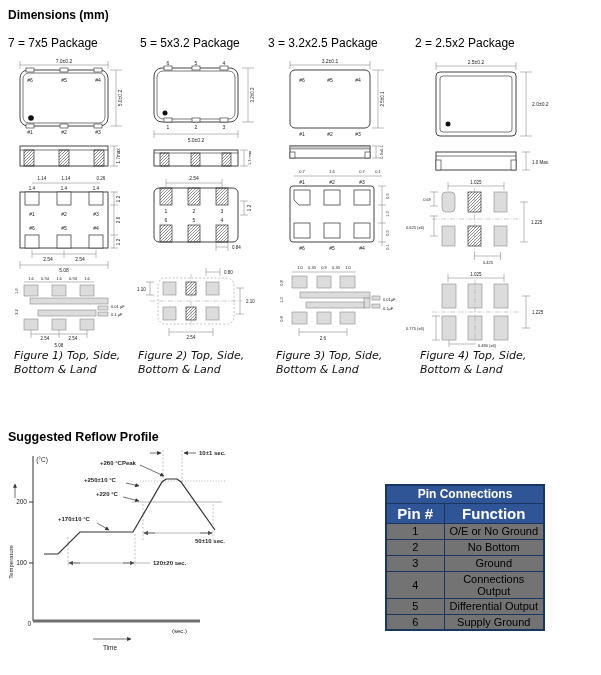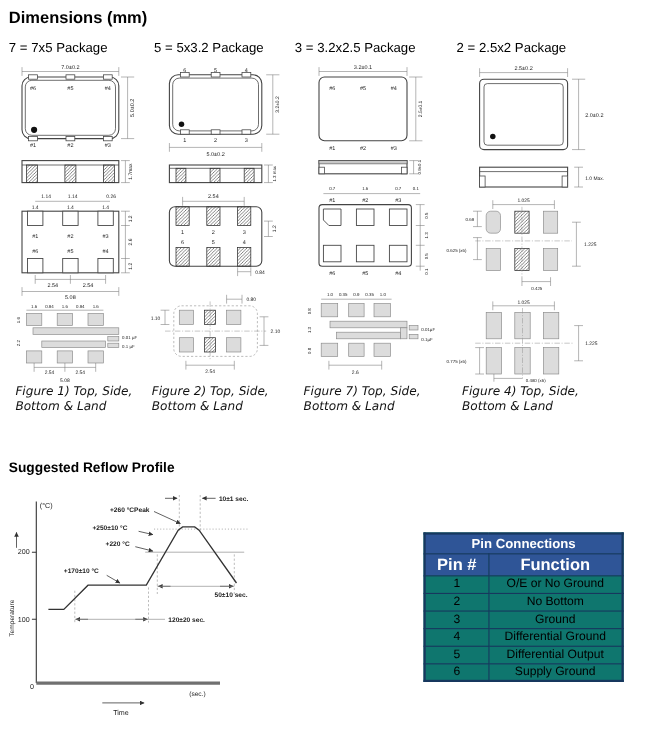--- a/index.html
+++ b/index.html
@@ -1,19 +1,19 @@
 <!DOCTYPE html>
 <html><head>
 <meta charset="utf-8">
 <style>
   *{margin:0;padding:0;box-sizing:border-box}
   html,body{background:#fff}
   body{width:601px;height:675px;position:relative;font-family:"Liberation Sans",sans-serif;color:#000;overflow:hidden}
   .abs{position:absolute}
-  .page-title{font-size:15px;font-weight:bold}
+  .page-title{font-size:12px;font-weight:bold}
   .pkg-header{font-size:12px;font-weight:normal;white-space:nowrap}
   .caption{font-size:11px;font-style:italic;line-height:1.3;font-family:"DejaVu Sans",sans-serif;color:#111}
   .section-title{font-size:12.5px;font-weight:bold}
   svg text{font-family:"Liberation Sans",sans-serif;fill:#222}
   .dimtxt{font-size:5px}
   .dimtxt45{font-size:4.5px}
   .dimtxt4{font-size:4px}
   .pintxt{font-size:5px}
   .oln{fill:#fff;stroke:#444;stroke-width:1}
   .oln2{fill:none;stroke:#444;stroke-width:0.7}
@@ -24,26 +24,26 @@
   .padw{fill:#fff;stroke:#444;stroke-width:0.8}
   .cl{stroke:#999;stroke-width:0.5;stroke-dasharray:5,1.5,1,1.5;fill:none}
   .dash{stroke:#999;stroke-width:0.6;stroke-dasharray:2,1.8;fill:none}
   .dots{stroke:#999;stroke-width:0.7;stroke-dasharray:1,1.8;fill:none}
   .profile{stroke:#333;stroke-width:1.2;fill:none}
   .ann{font-size:6px;font-weight:bold}
   .axis{stroke:#333;stroke-width:1;fill:none}
   .axisx{stroke:#707070;stroke-width:3;fill:none}
   .ref{stroke:#888;stroke-width:0.6;fill:none}
   .lead{stroke:#333;stroke-width:0.7;fill:none}
-  .pin-table{border-collapse:collapse;border:2px solid #17375E;font-size:11px;background:#0f766e}
+  .pin-table{border-collapse:collapse;border:2px solid #17375E;font-size:11px;background:#737373}
   .pin-table td{border:1px solid #17375E;text-align:center;padding:1px 4px;height:16px}
   .pin-table .title-cell{background:#2F5597;color:#fff;font-weight:bold;font-size:12px;height:18px}
   .pin-table .colhead{background:#2F5597;color:#fff;font-weight:bold;font-size:15px;height:19px}
   .col-pin{width:58px}
-  .col-fn{width:122px}
+  .col-fn{width:100px}
 </style>
 </head>
 <body>
 
 <svg width="0" height="0" style="position:absolute" aria-hidden="true">
   <defs>
     <pattern id="hatch" width="3" height="3" patternUnits="userSpaceOnUse">
       <path d="M0,3 L3,0" stroke="#444" stroke-width="0.6"></path>
     </pattern>
     <marker id="arr" markerWidth="7" markerHeight="6" refX="5.5" refY="3" orient="auto">
@@ -430,29 +430,29 @@
 
 <div class="abs caption" style="left:14px;top:349px">
   <div>Figure 1) Top, Side,</div>
   <div>Bottom &amp; Land</div>
 </div>
 <div class="abs caption" style="left:138px;top:349px">
   <div>Figure 2) Top, Side,</div>
   <div>Bottom &amp; Land</div>
 </div>
 <div class="abs caption" style="left:276px;top:349px">
-  <div>Figure 7) Top, Side,</div>
+  <div>Figure 3) Top, Side,</div>
   <div>Bottom &amp; Land</div>
 </div>
 <div class="abs caption" style="left:420px;top:349px">
   <div>Figure 4) Top, Side,</div>
   <div>Bottom &amp; Land</div>
 </div>
 
-<div class="abs section-title" style="left:8px;top:418px">Suggested Reflow Profile</div>
+<div class="abs section-title" style="left:8px;top:430px">Suggested Reflow Profile</div>
 
 <svg class="abs" style="left:0px;top:442px" width="350" height="225" viewBox="0 0 350 225">
   <text style="font-size:6.5px" x="42" y="20" text-anchor="middle">(°C)</text>
   <line class="axis" x1="33" y1="14" x2="33" y2="179"></line>
   <line class="axisx" x1="33" y1="179" x2="200" y2="179"></line>
   <line class="axis" x1="29" y1="60" x2="33" y2="60"></line>
   <line class="axis" x1="29" y1="121" x2="33" y2="121"></line>
   <text style="font-size:6.5px" x="27" y="62" text-anchor="end">200</text>
   <text style="font-size:6.5px" x="27" y="123" text-anchor="end">100</text>
   <text style="font-size:6.5px" x="31" y="184" text-anchor="end">0</text>
@@ -512,21 +512,21 @@
     <tr>
       <td>2</td>
       <td>No Bottom</td>
     </tr>
     <tr>
       <td>3</td>
       <td>Ground</td>
     </tr>
     <tr>
       <td>4</td>
-      <td>Differential Ground</td>
+      <td>Connections Output</td>
     </tr>
     <tr>
       <td>5</td>
       <td>Differential Output</td>
     </tr>
     <tr>
       <td>6</td>
       <td>Supply Ground</td>
     </tr>
   </tbody>

